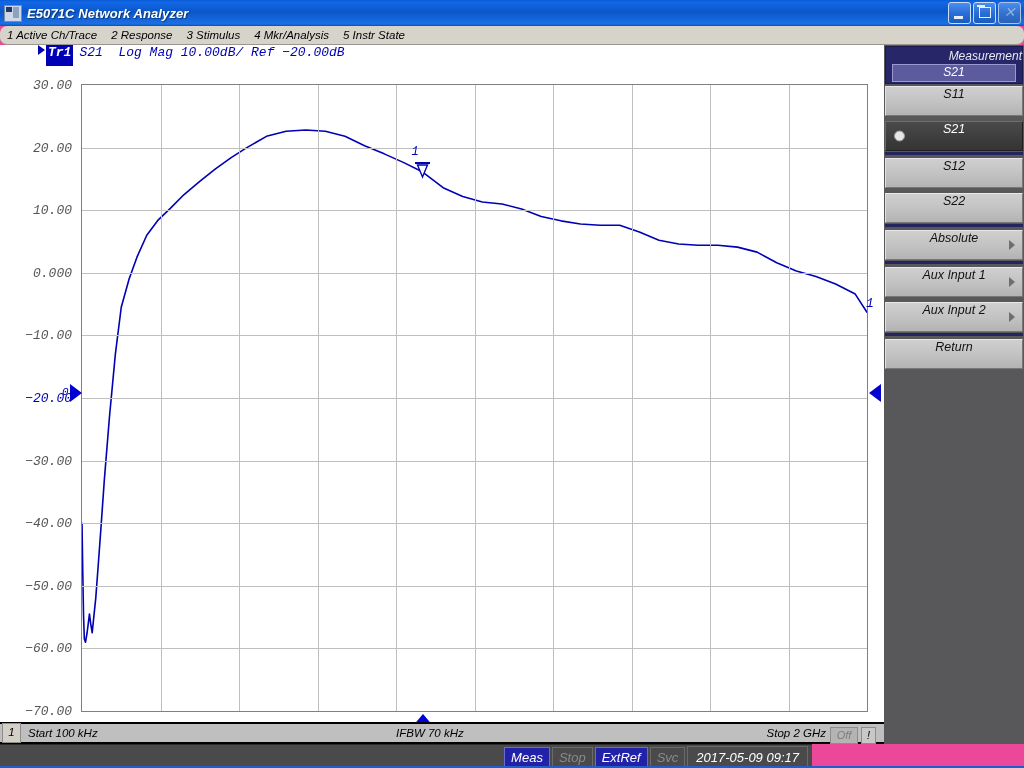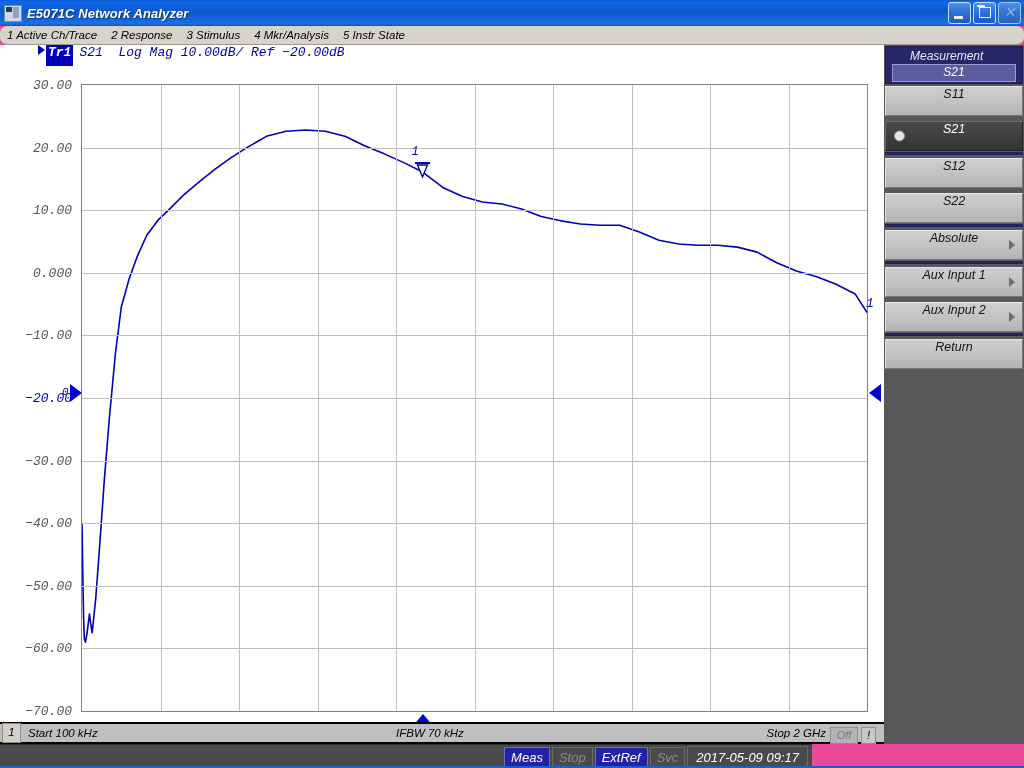--- a/index.html
+++ b/index.html
@@ -124,21 +124,21 @@
 
   
   .softpane{
     position:absolute;left:884px;top:45px;width:140px;height:677px;background:#58585a;
   }
   .sk-header{
     position:absolute;left:1px;top:1px;width:138px;height:38px;background:#262668;
     border:1px solid #1a1a4d;box-sizing:border-box;
   }
   .sk-header .t{
-    color:#e8e8f4;font-size:12px;text-align:left;margin-top:2px;margin-left:24px;
+    color:#e8e8f4;font-size:12px;text-align:right;margin-top:2px;
   }
   .sk-header .v{
     margin:1px 6px 0 6px;height:16px;background:#5b5b9e;border:1px solid #9a9ad0;
     color:#fff;font-size:12px;text-align:center;line-height:15px;
   }
   .sk-list{position:absolute;left:1px;top:41px;width:138px;}
   .sk-btn{
     position:relative;height:30px;margin-bottom:5px;
     background:linear-gradient(180deg,#cfcfcf 0%,#c3c3c3 50%,#b3b3b3 100%);
     border-top:1px solid #e8e8e8;border-left:1px solid #e0e0e0;

